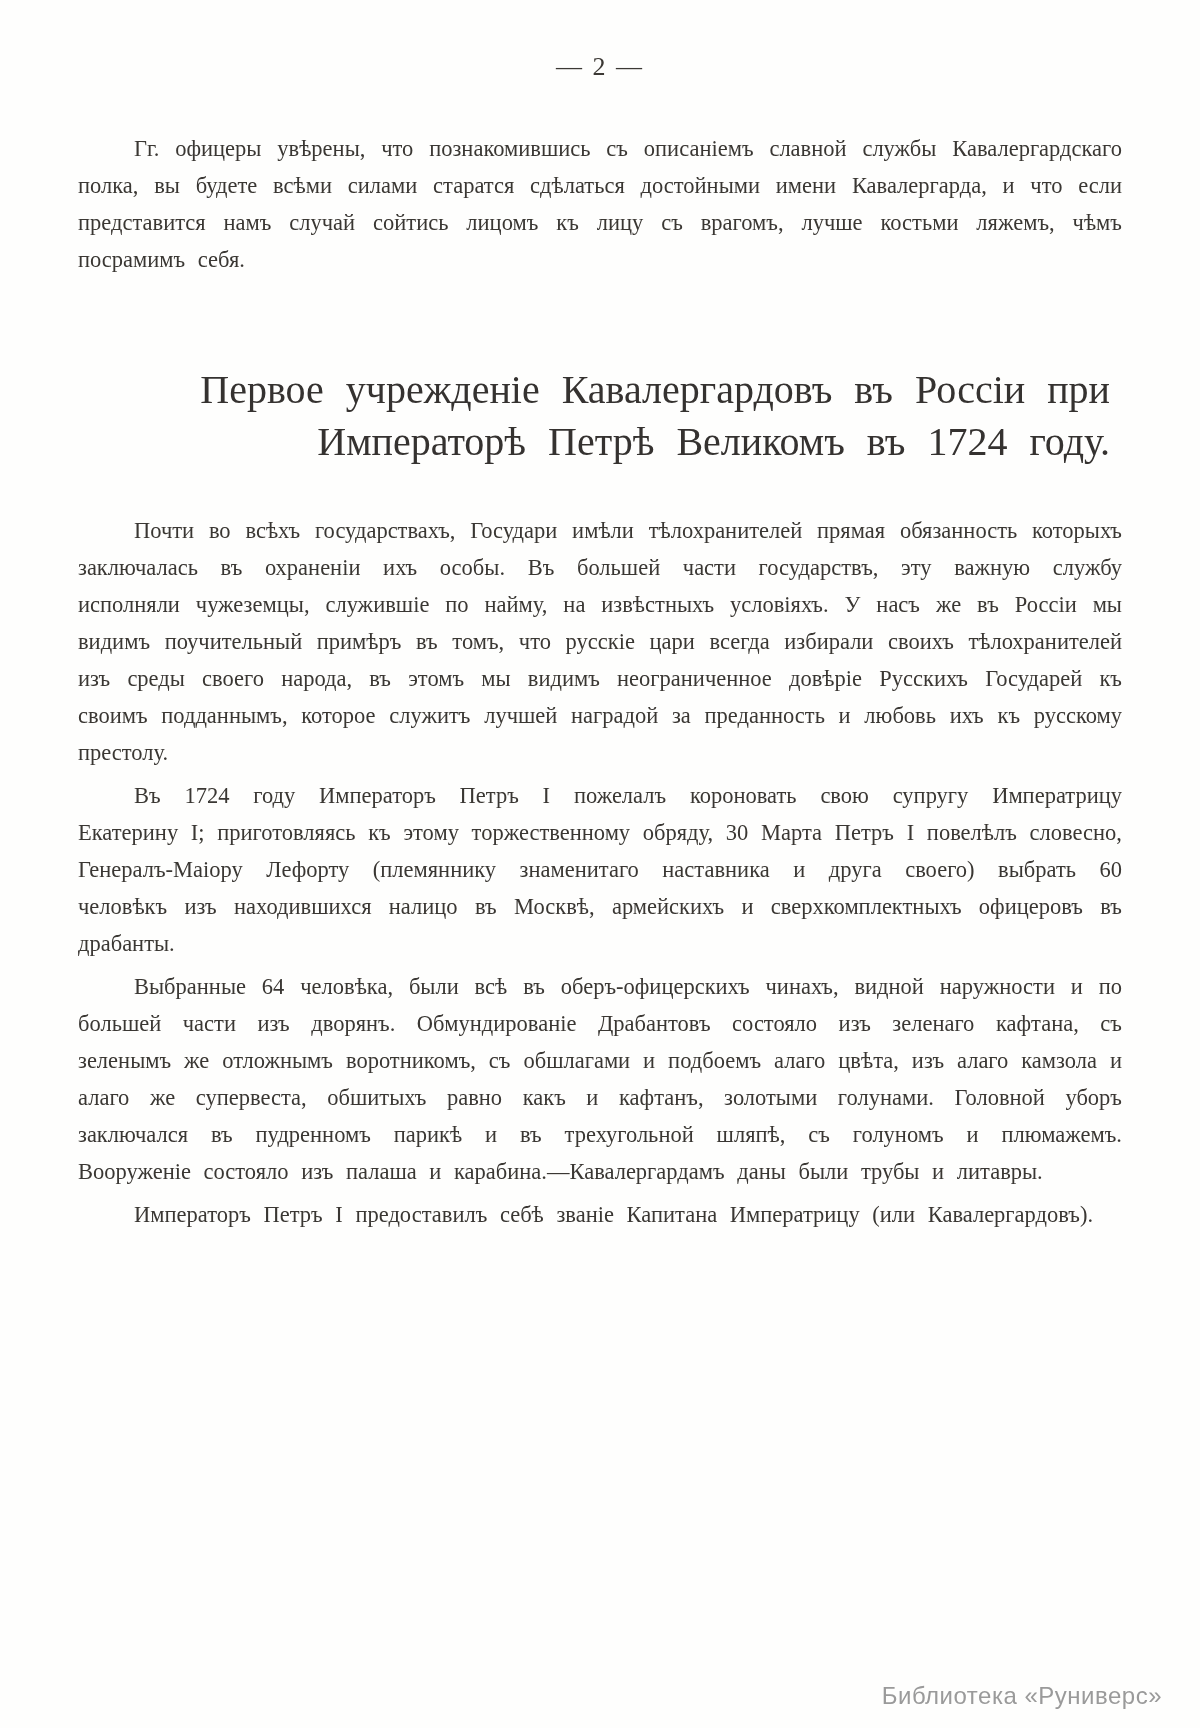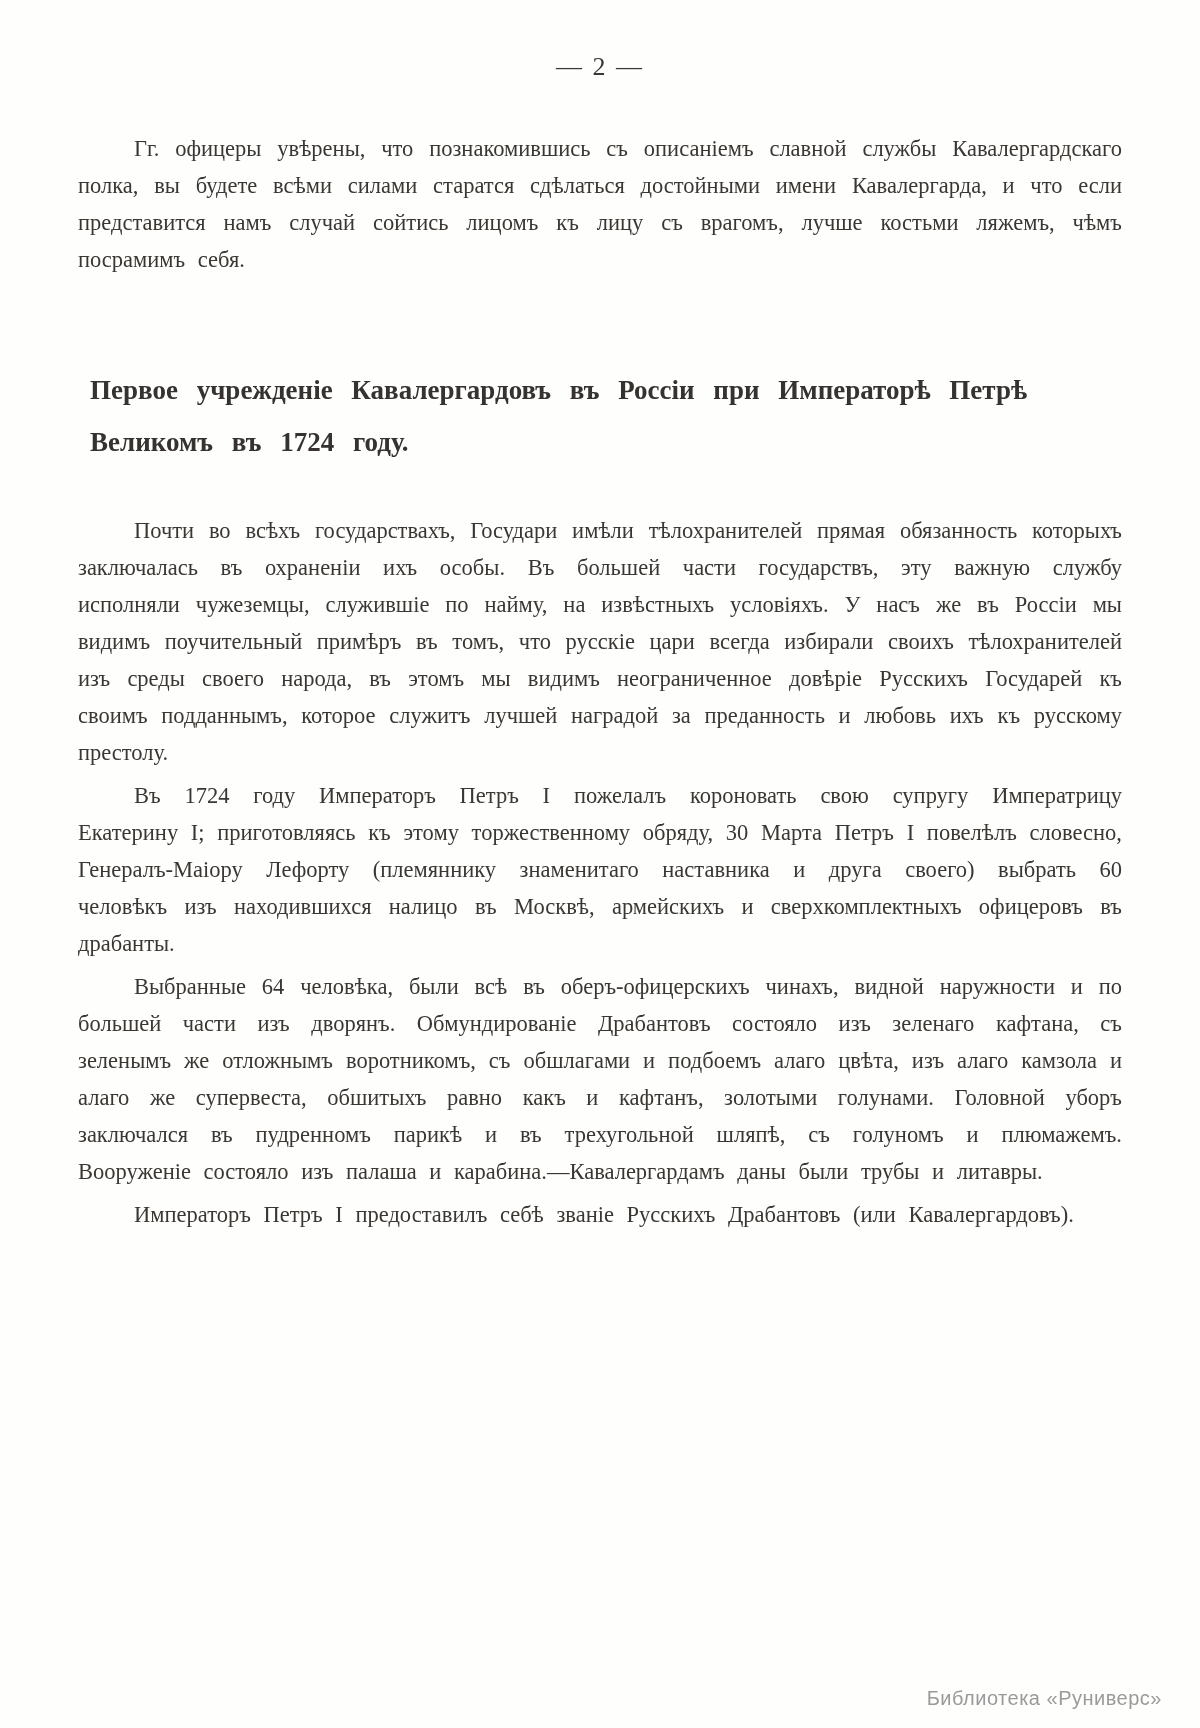--- a/index.html
+++ b/index.html
@@ -34,39 +34,39 @@
     text-align: justify;
     text-indent: 56px;
     word-spacing: 7px;
     color: #3a3733;
   }
   p.para:last-child {
     margin-bottom: 0;
   }
   .section-heading {
     margin: 86px 90px 44px 90px;
-    text-align: left;
-    font-size: 27px;
-    font-weight: bold;
+    text-align: right;
+    font-size: 40px;
+    font-weight: normal;
     line-height: 52px;
     word-spacing: 12px;
     color: #353230;
   }
   
   p.para::after {
     content: "";
     display: inline-block;
     width: 0;
   }
   .footer-watermark {
     position: absolute;
     right: 38px;
     bottom: 18px;
     font-family: "Liberation Sans", "DejaVu Sans", sans-serif;
-    font-size: 20px;
+    font-size: 24px;
     color: #9a9a9a;
     letter-spacing: 0.5px;
   }
 </style>
 </head>
 <body>
 
 <div class="page">
 
   <div class="page-number">— 2 —</div>
@@ -74,18 +74,18 @@
   <div class="text-block">
     <p class="para">Гг. офицеры увѣрены, что познакомившись съ описаніемъ славной службы Кавалергардскаго полка, вы будете всѣми силами старатся сдѣлаться достойными имени Кавалергарда, и что если представится намъ случай сойтись лицомъ къ лицу съ врагомъ, лучше костьми ляжемъ, чѣмъ посрамимъ себя.</p>
   </div>
 
   <h1 class="section-heading">Первое учрежденіе Кавалергардовъ въ Россіи при Императорѣ Петрѣ Великомъ въ 1724 году.</h1>
 
   <div class="text-block" style="margin-top:0;">
     <p class="para">Почти во всѣхъ государствахъ, Государи имѣли тѣлохранителей прямая обязанность которыхъ заключалась въ охраненіи ихъ особы. Въ большей части государствъ, эту важную службу исполняли чужеземцы, служившіе по найму, на извѣстныхъ условіяхъ. У насъ же въ Россіи мы видимъ поучительный примѣръ въ томъ, что русскіе цари всегда избирали своихъ тѣлохранителей изъ среды своего народа, въ этомъ мы видимъ неограниченное довѣріе Русскихъ Государей къ своимъ подданнымъ, которое служитъ лучшей наградой за преданность и любовь ихъ къ русскому престолу.</p>
     <p class="para">Въ 1724 году Императоръ Петръ I пожелалъ короновать свою супругу Императрицу Екатерину I; приготовляясь къ этому торжественному обряду, 30 Марта Петръ I повелѣлъ словесно, Генералъ-Маіору Лефорту (племяннику знаменитаго наставника и друга своего) выбрать 60 человѣкъ изъ находившихся налицо въ Москвѣ, армейскихъ и сверхкомплектныхъ офицеровъ въ драбанты.</p>
     <p class="para">Выбранные 64 человѣка, были всѣ въ оберъ-офицерскихъ чинахъ, видной наружности и по большей части изъ дворянъ. Обмундированіе Драбантовъ состояло изъ зеленаго кафтана, съ зеленымъ же отложнымъ воротникомъ, съ обшлагами и подбоемъ алаго цвѣта, изъ алаго камзола и алаго же супервеста, обшитыхъ равно какъ и кафтанъ, золотыми голунами. Головной уборъ заключался въ пудренномъ парикѣ и въ трехугольной шляпѣ, съ голуномъ и плюмажемъ. Вооруженіе состояло изъ палаша и карабина.—Кавалергардамъ даны были трубы и литавры.</p>
-    <p class="para">Императоръ Петръ I предоставилъ себѣ званіе Русскихъ Драбантовъ (или Кавалергардовъ).</p>
+    <p class="para">Императоръ Петръ I предоставилъ себѣ званіе Капитана Императрицу (или Кавалергардовъ).</p>
   </div>
 
   <div class="footer-watermark">Библиотека «Руниверс»</div>
 
 </div>
 
 </body></html>

